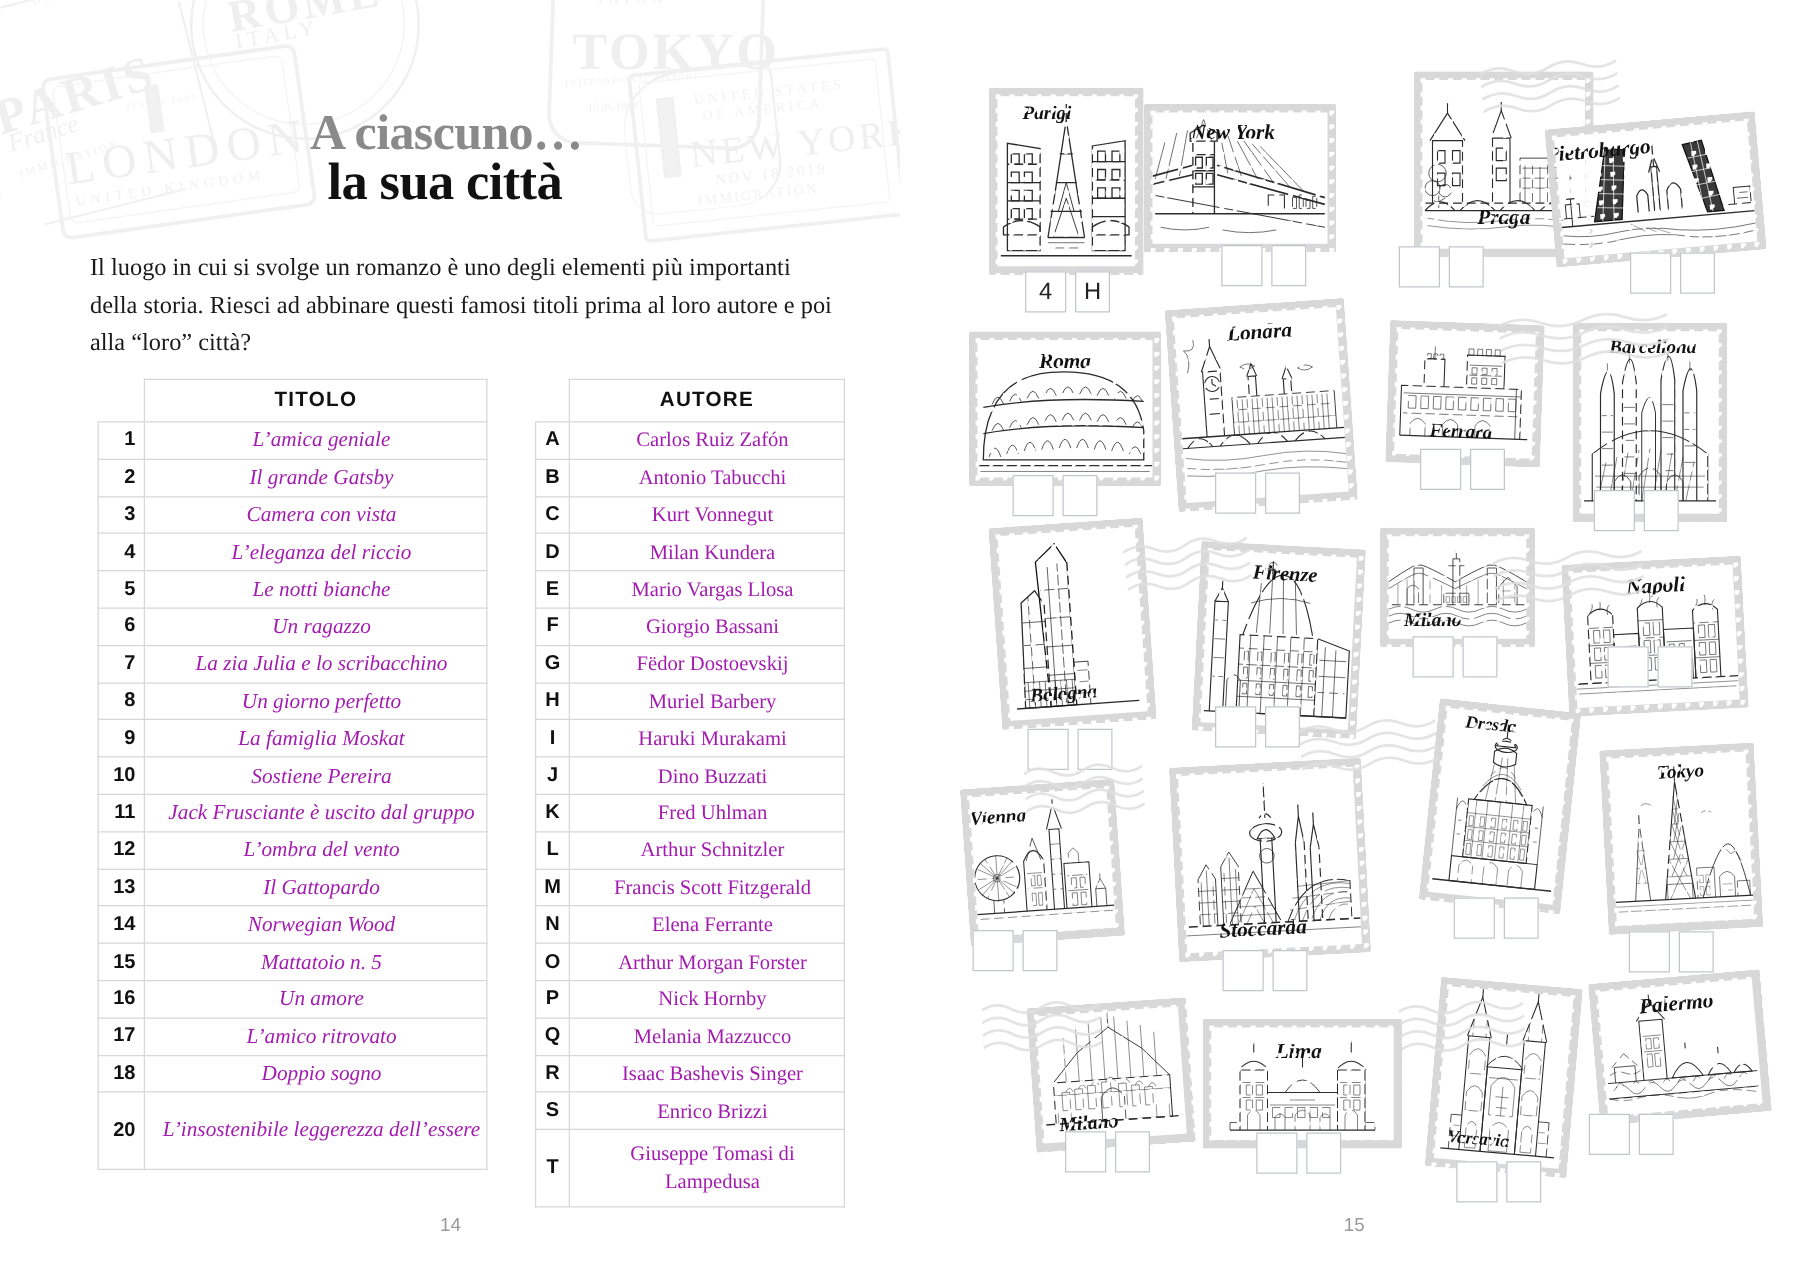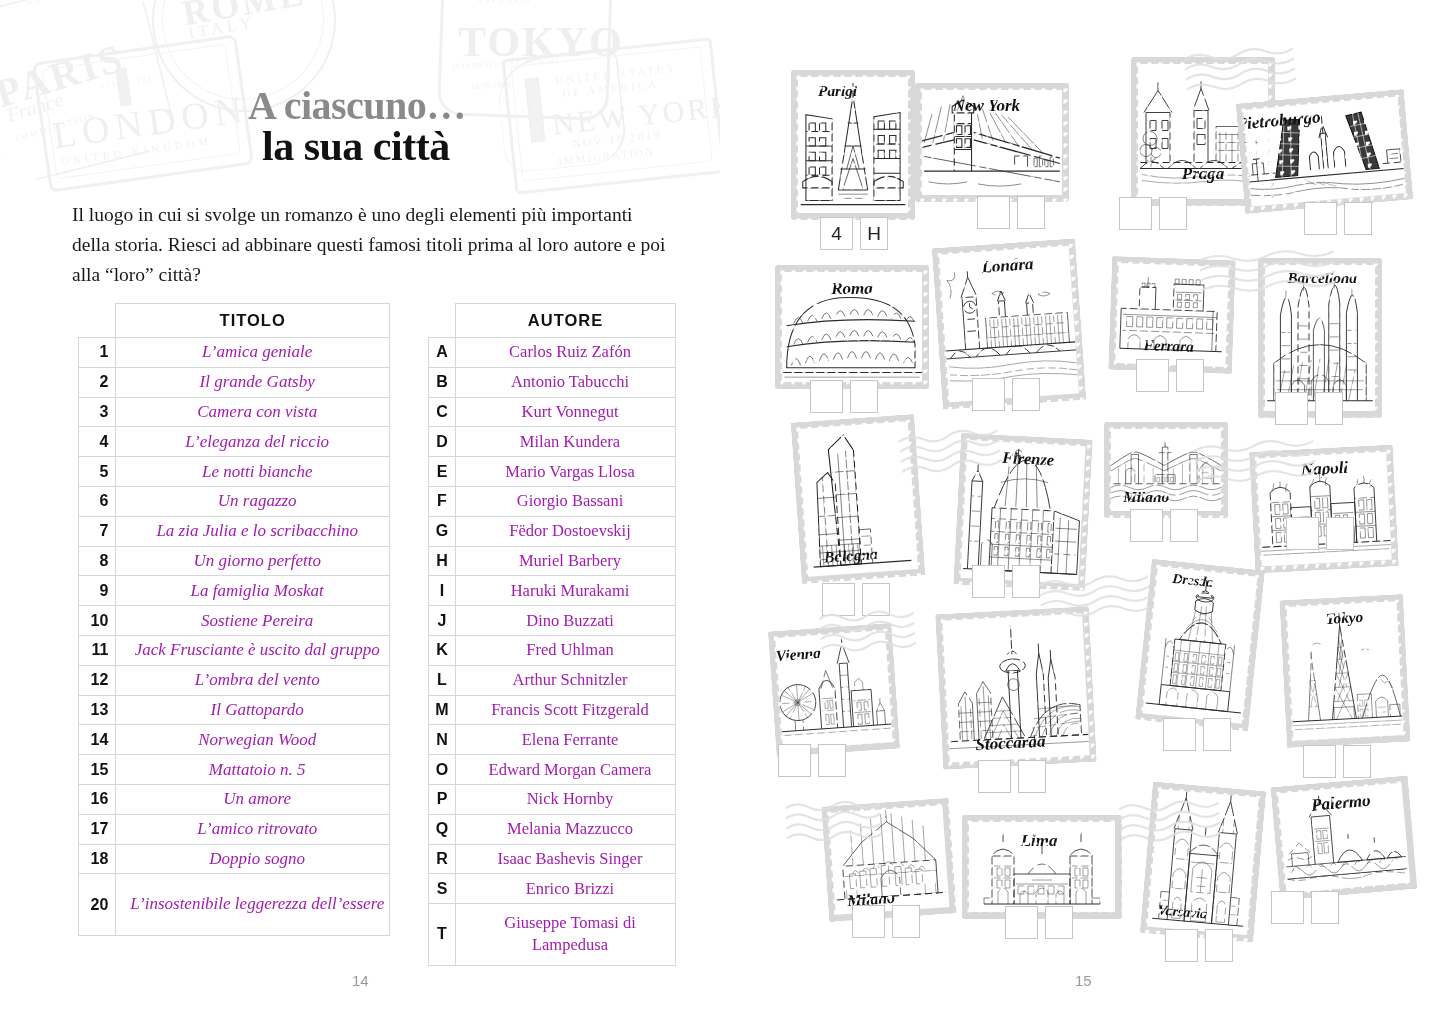--- a/index.html
+++ b/index.html
@@ -317,21 +317,21 @@
         <tr>
           <td class="idx">M</td>
           <td class="val">Francis Scott Fitzgerald</td>
         </tr>
         <tr>
           <td class="idx">N</td>
           <td class="val">Elena Ferrante</td>
         </tr>
         <tr>
           <td class="idx">O</td>
-          <td class="val">Edward Morgan Camera</td>
+          <td class="val">Arthur Morgan Forster</td>
         </tr>
         <tr>
           <td class="idx">P</td>
           <td class="val">Nick Hornby</td>
         </tr>
         <tr>
           <td class="idx">Q</td>
           <td class="val">Melania Mazzucco</td>
         </tr>
         <tr>

